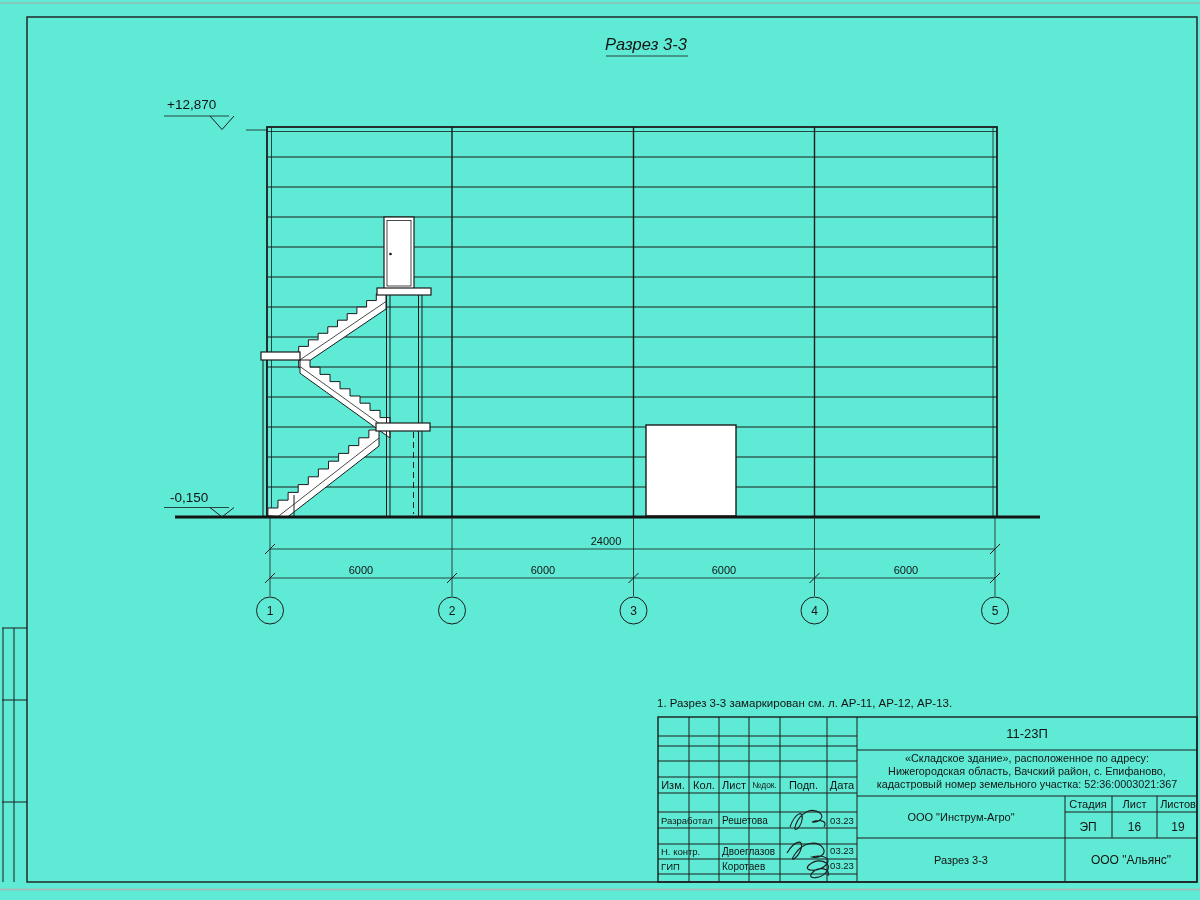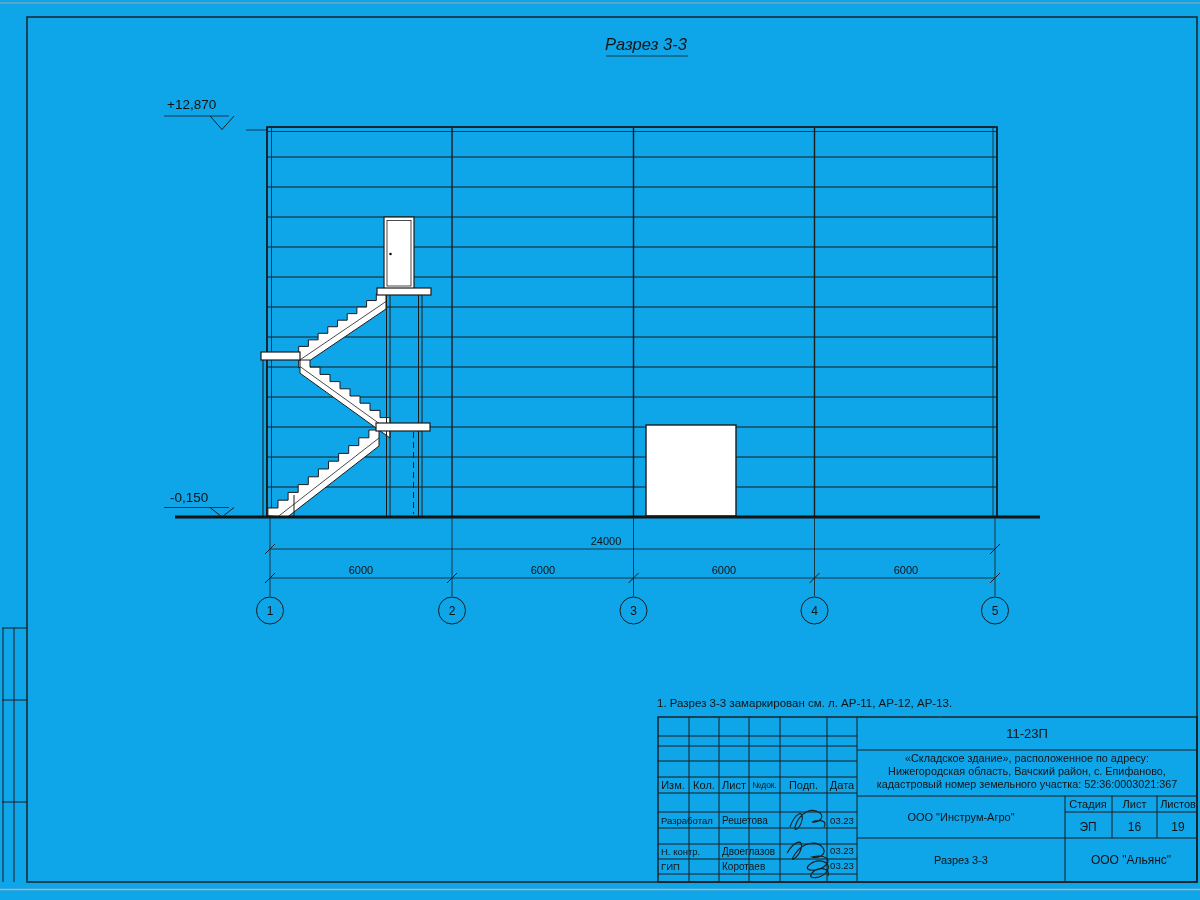--- a/index.html
+++ b/index.html
@@ -1,16 +1,16 @@
 <!DOCTYPE html>
 <html><head>
 <meta charset="utf-8">
 <style>
   html,body{margin:0;padding:0;background:#e8e8e8;}
-  #sheet{position:relative;width:1200px;height:900px;background:#0ea5e9;overflow:hidden;
+  #sheet{position:relative;width:1200px;height:900px;background:#5eead4;overflow:hidden;
          font-family:"Liberation Sans", sans-serif;}
   svg{position:absolute;left:0;top:0;}
   svg text{fill:#141414;font-family:"Liberation Sans", sans-serif;}
   .ln{stroke:#1c1c1c;fill:none;}
   .thin{stroke-width:0.8;}
   .std{stroke-width:1;}
   .med{stroke-width:1.4;}
   .thk{stroke-width:1.8;}
   .wfill{fill:#ffffff;stroke:#1c1c1c;}
   .mid{text-anchor:middle;}

